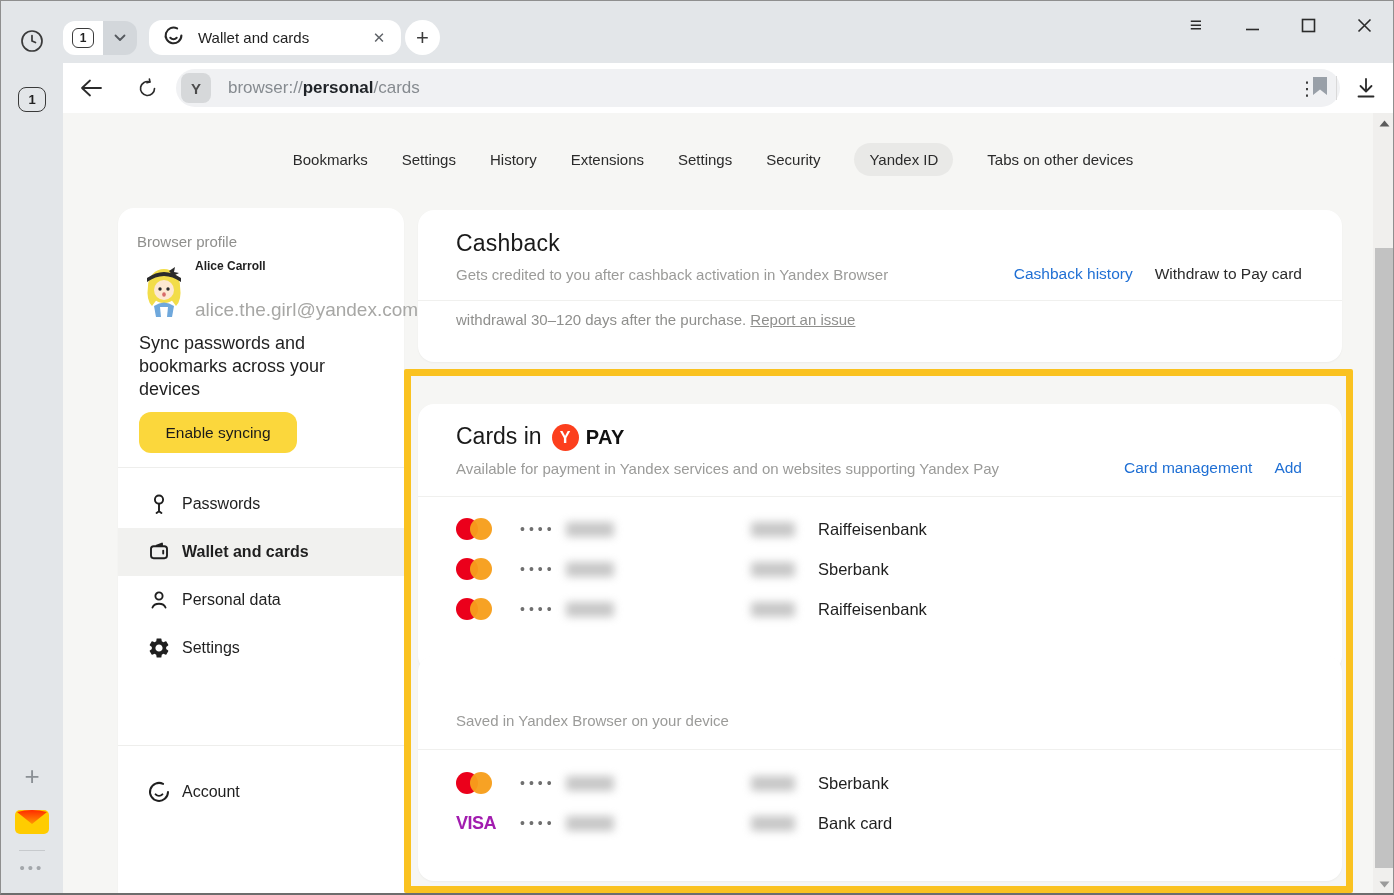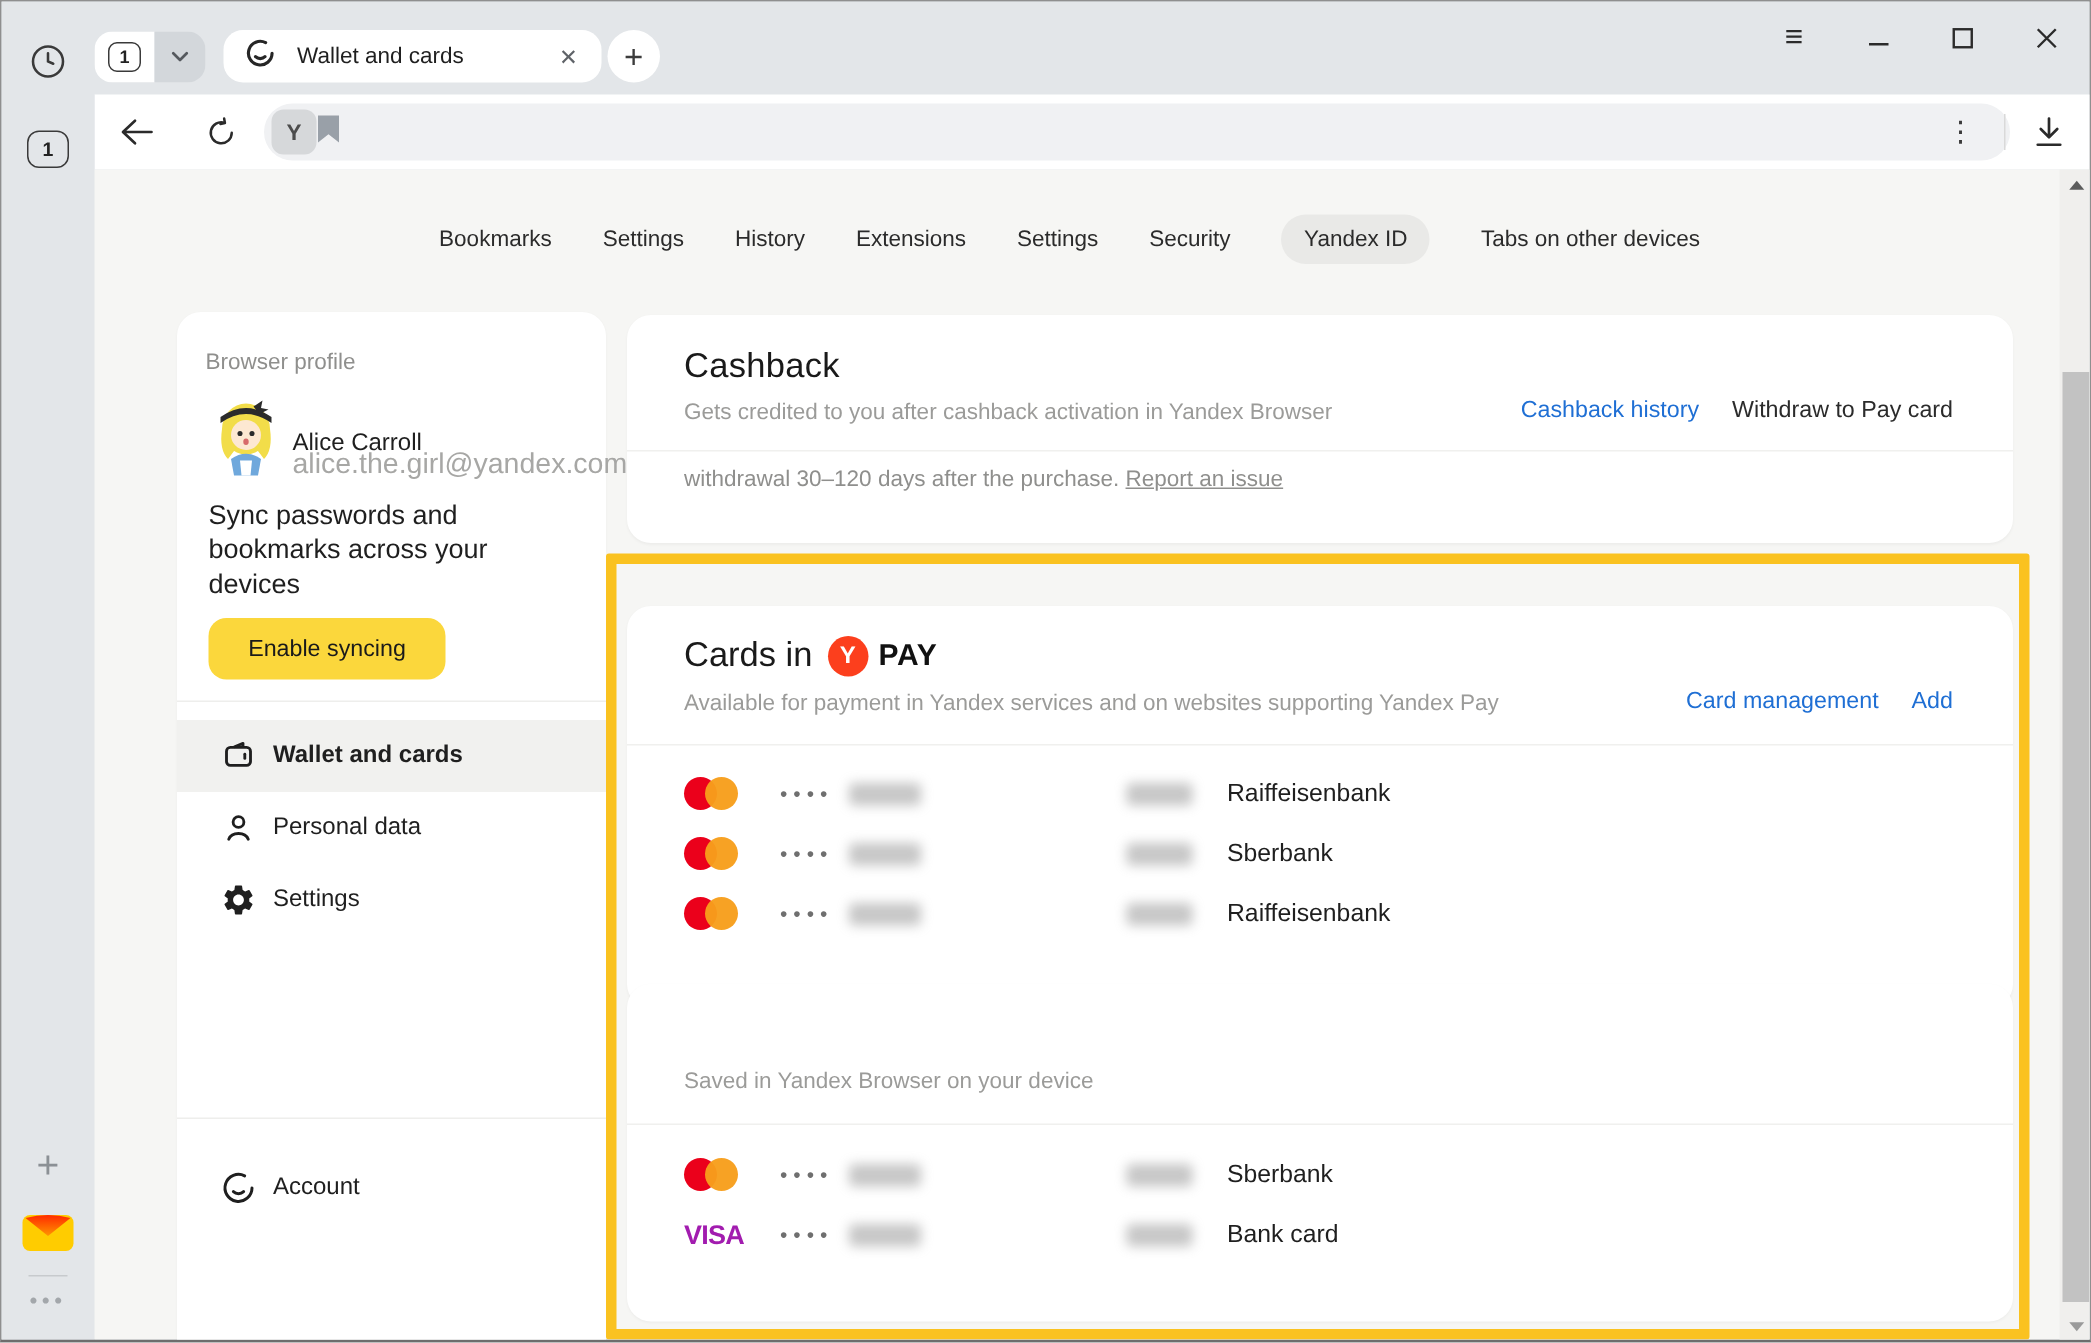--- a/index.html
+++ b/index.html
@@ -48,21 +48,21 @@
   .sidebar-card { left:55px; top:95px; width:286px; height:720px; }
   .cashback-card { left:355px; top:97px; width:924px; height:152px; overflow:hidden; }
   .pay-card { left:355px; top:247px; width:924px; height:268px;margin-top:44px; }
   .device-card { left:355px; top:543px; width:924px; height:225px; }
 
   .annotation-rect { position:absolute; left:341px; top:256px; width:949px; height:524px; border:7px solid #FAC220; border-radius:2px; pointer-events:none; z-index:5; }
 
   
   .sb-label { position:absolute; left:19px; top:25px; font-size:15px; color:#8f8f8d; }
   .sb-avatar { position:absolute; left:21px; top:58px; width:50px; height:52px; }
-  .sb-name { position:absolute; left:77px; top:79px; font-size:16px; font-weight:normal; color:#1f1f1f; }
+  .sb-name { position:absolute; left:77px; top:51px; font-size:12px; font-weight:bold; color:#1f1f1f; }
   .sb-email { position:absolute; left:77px; top:91px; font-size:19px; color:#a7a7a5; }
   .sb-sync { position:absolute; left:21px; top:124px; width:235px; font-size:18px; line-height:23px; color:#1f1f1f; }
   .sb-sync-btn { position:absolute; left:21px; top:204px; width:158px; height:41px; background:#fbd73c; border:none; border-radius:12px; font-size:15.5px; color:#1a1a1a; font-family:inherit; cursor:pointer; }
   .sb-div { position:absolute; left:0; width:286px; height:1px; background:#eeeeec; }
   .sb-menu { position:absolute; left:0; top:272px; width:286px; }
   .sb-item { height:48px; display:flex; align-items:center; padding-left:29px; cursor:pointer; }
   .sb-item.active { background:#f1f1ef; }
   .sb-item .ic { width:24px; height:24px; margin-right:11px; flex:none; }
   .sb-item .lbl { font-size:16px; color:#1f1f1f; }
   .sb-item.active .lbl { font-weight:bold; }
@@ -162,20 +162,21 @@
         </svg>
     </div>
     <div class="nav-ic" style="left:69px;">
       <svg width="21" height="21" viewBox="0 0 24 24">
           <path d="M20 12 A8 8 0 1 1 14.5 4.4" fill="none" stroke="#2b2b2b" stroke-width="1.9" stroke-linecap="round"></path>
           <path d="M14.2 1.2 L14.8 4.6 L11.4 5.4" fill="none" stroke="#2b2b2b" stroke-width="1.9" stroke-linecap="round" stroke-linejoin="round"></path>
         </svg>
     </div>
     <div class="omnibox">
       <div class="favicon">Y</div>
+      <div class="url"><span>browser://</span><b>personal</b><span>/cards</span></div>
       <span>
         <svg width="16" height="20" viewBox="0 0 16 20">
             <path d="M1 1 H15 V19 L8 13.5 L1 19 Z" fill="#99a0a8"></path>
           </svg>
       </span>
     </div>
     <div class="addr-right">
       <div class="nav-ic" style="position:static;font-size:19px;color:#3a3a3a;">⋮</div>
       <div class="addr-divider"></div>
       <div class="nav-ic" style="position:static;margin-right:14px;">
@@ -236,20 +237,29 @@
           <path d="M21 41 h8 l-1 10 h-6 Z" fill="#ffffff"></path>
         </svg>
       </div>
       <div class="sb-name">Alice Carroll</div>
       <div class="sb-email">alice.the.girl@yandex.com</div>
       <div class="sb-sync">Sync passwords and bookmarks across your devices</div>
       <button class="sb-sync-btn">Enable syncing</button>
       <div class="sb-div" style="top:259px;"></div>
 
       <div class="sb-menu">
+        <div class="sb-item">
+          <span class="ic">
+            <svg width="24" height="24" viewBox="0 0 24 24">
+                <circle cx="12" cy="7.6" r="4.1" fill="none" stroke="#1f1f1f" stroke-width="1.9"></circle>
+                <path d="M12 11.7 V19.3 M12 19.3 L9.6 21 M12 19.3 L14.4 21" fill="none" stroke="#1f1f1f" stroke-width="1.9" stroke-linecap="round"></path>
+              </svg>
+          </span>
+          <span class="lbl">Passwords</span>
+        </div>
         <div class="sb-item active">
           <span class="ic">
             <svg width="24" height="24" viewBox="0 0 24 24">
                 <rect x="4" y="6.2" width="16" height="12" rx="2.6" fill="none" stroke="#1f1f1f" stroke-width="1.9"></rect>
                 <path d="M16.2 10.8 V13.6" stroke="#1f1f1f" stroke-width="1.9" stroke-linecap="round"></path>
                 <path d="M9 6 L15 3.6 V6" fill="none" stroke="#1f1f1f" stroke-width="1.9" stroke-linejoin="round"></path>
               </svg>
           </span>
           <span class="lbl">Wallet and cards</span>
         </div>

